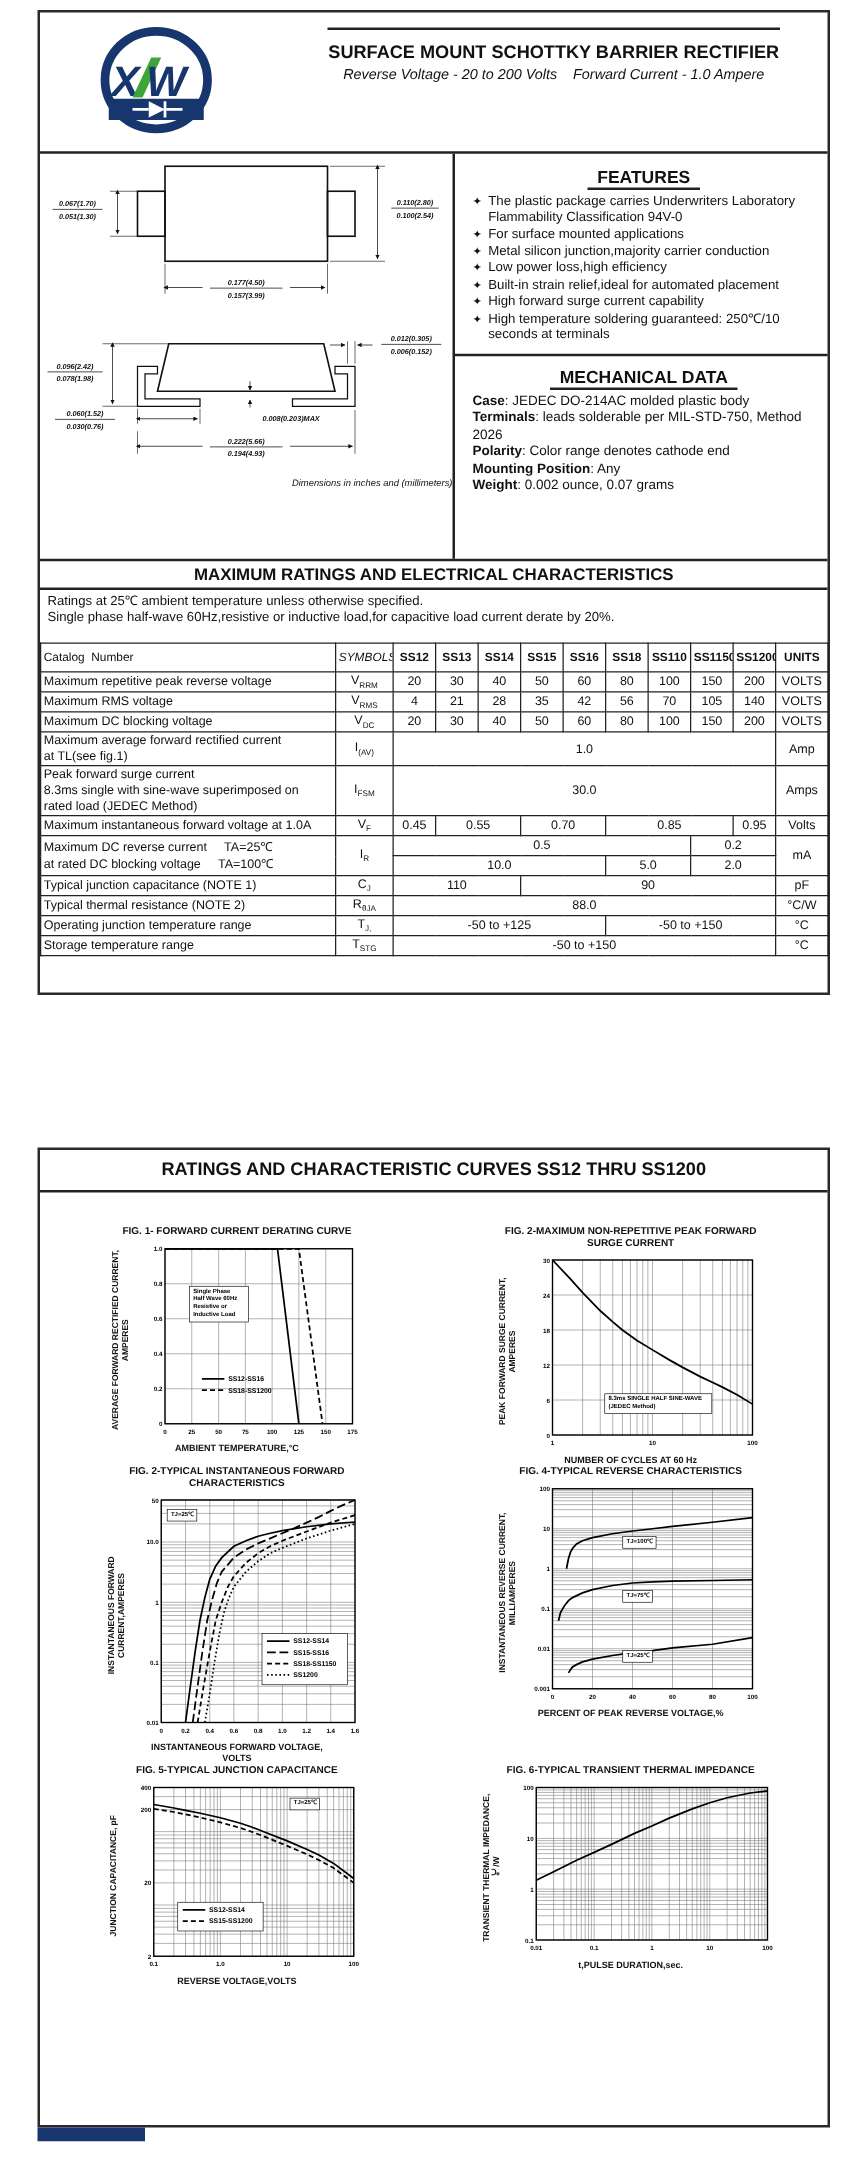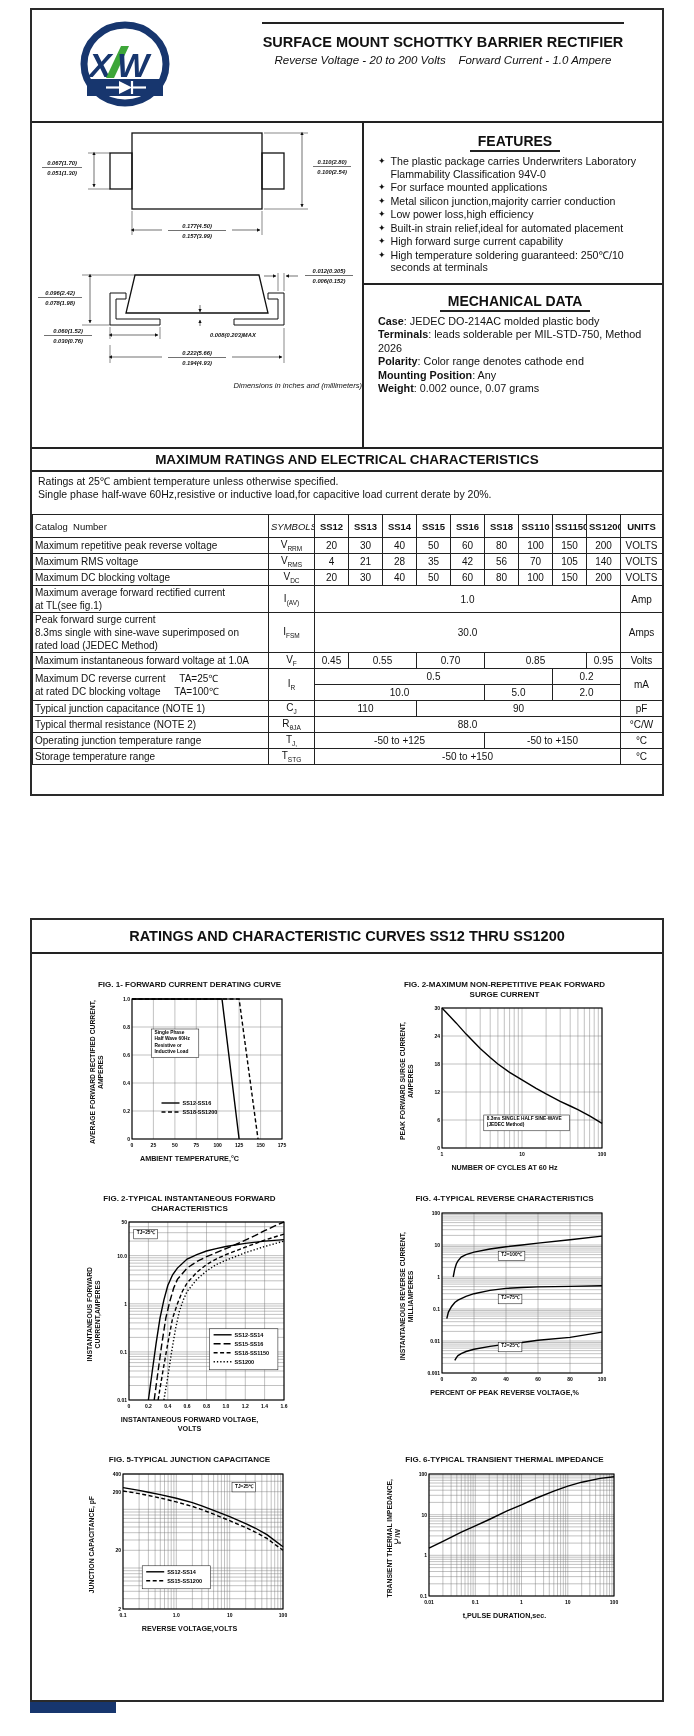--- a/index.html
+++ b/index.html
@@ -41,21 +41,21 @@
   th.param-h{text-align:left;padding-left:26px;font-size:11px;font-weight:normal;white-space:pre;}
   td.param{font-size:10px;text-align:left;padding-left:4px;line-height:13px;white-space:pre;}
   td.sym{text-align:center;font-size:10px;}
   td.sym sub{font-size:6.5px;}
   td.val{text-align:center;font-size:10px;height:15px;}
   td.unit{text-align:center;font-size:10px;}
   .notes{font-size:10.5px;padding:4px 6px;line-height:14px;}
   .notes .n2{padding-left:26px;}
   
   .p2banner{border-bottom:2.5px solid #222;text-align:center;font-weight:bold;font-size:14.5px;padding:8px 0;}
-  .figgrid{display:grid;grid-template-columns:1fr 1fr;justify-items:center;margin-top:26px;row-gap:22px;}
+  .figgrid{display:grid;grid-template-columns:1fr 1fr;justify-items:center;margin-top:26px;}
   .fig{display:flex;flex-direction:column;align-items:center;}
   .fig-title{font-weight:bold;font-size:8px;text-align:center;white-space:pre-line;line-height:9.5px;margin-bottom:3px;}
   .fig-body{display:flex;align-items:center;}
   .ylab{writing-mode:vertical-rl;transform:rotate(180deg);font-weight:bold;font-size:6.8px;text-align:center;white-space:pre-line;line-height:8px;margin-right:2px;}
   .xlab{font-weight:bold;font-size:7.2px;text-align:center;white-space:pre-line;margin-top:2px;}
   svg .gl{stroke:#777;stroke-width:0.45;}
   svg .fr{fill:none;stroke:#000;stroke-width:1.1;}
   svg .cv{fill:none;stroke:#000;stroke-width:1.4;}
   svg .tk{font-size:5px;font-weight:bold;fill:#000;}
   svg .nt{font-size:4.8px;font-weight:bold;fill:#000;}

